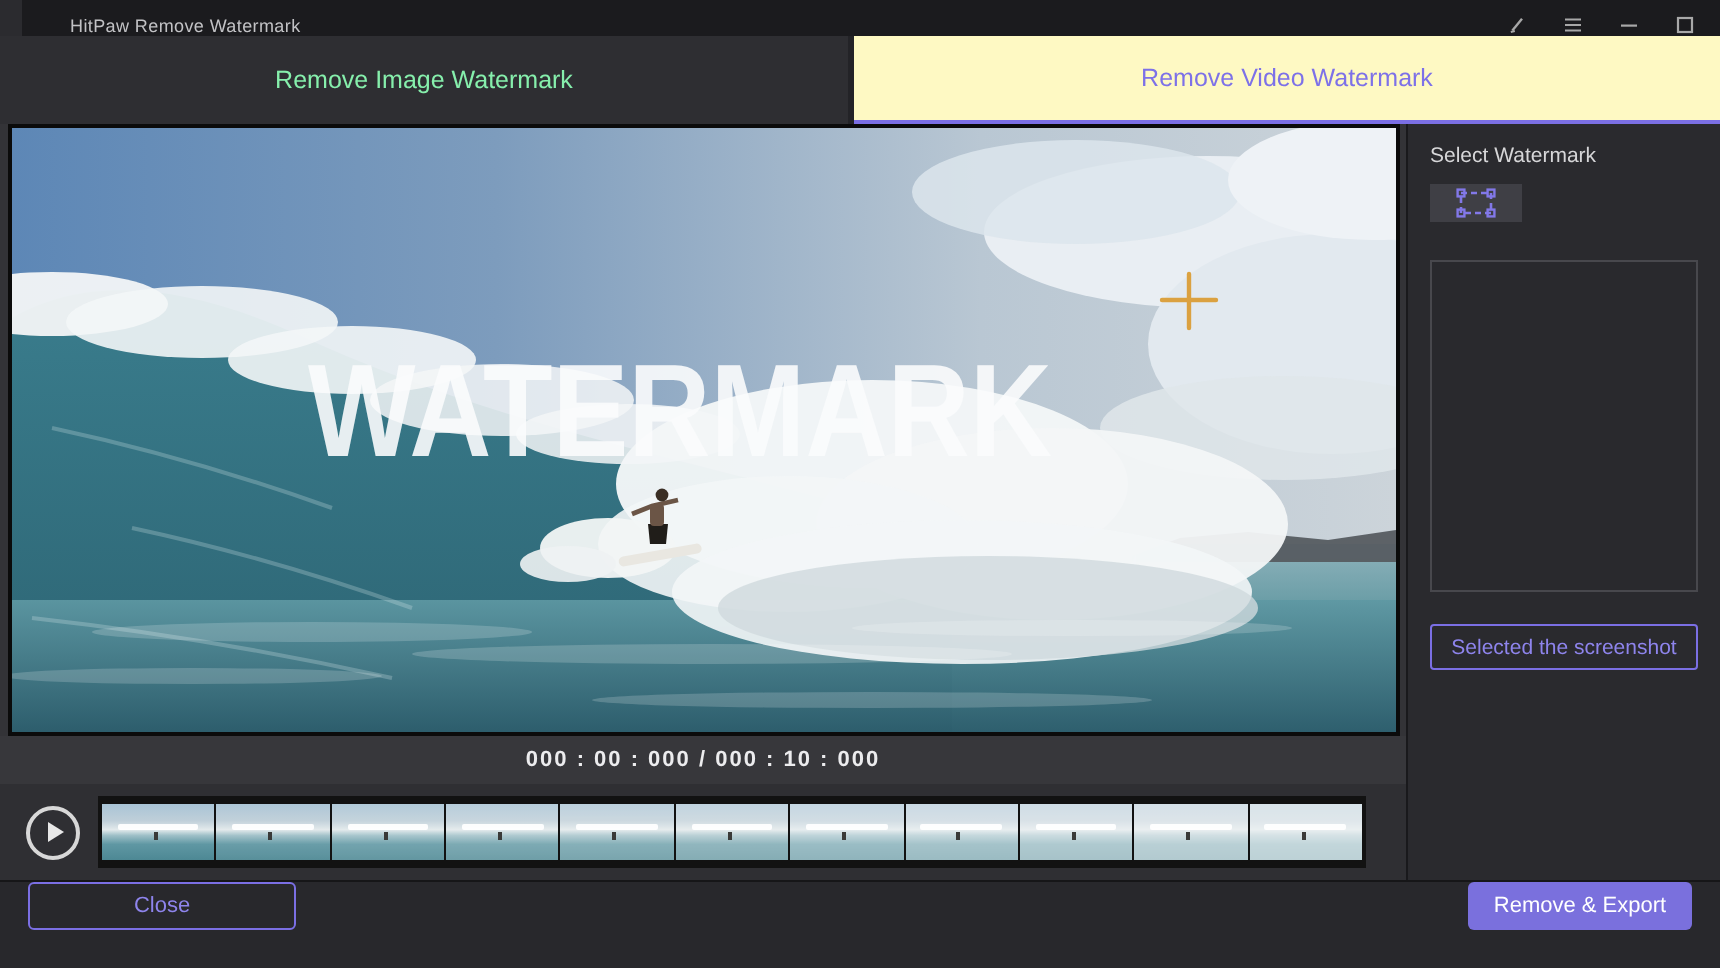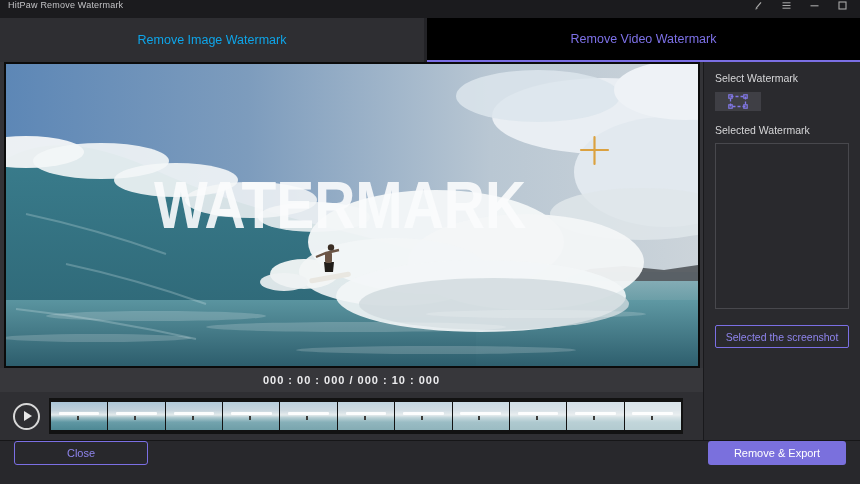--- a/index.html
+++ b/index.html
@@ -1,31 +1,31 @@
 <!DOCTYPE html>
 <html><head>
 <meta charset="utf-8">
 <style>
   html,body{margin:0;padding:0;background:#111;}
   body{width:860px;height:484px;overflow:hidden;font-family:"Liberation Sans",sans-serif;
        --accent:#7b6fe4;--accent-text:#8e84ec;--export-button-fill:#7a70dd;--crosshair:#db9e37;--active-tab-text:#7d71e8;}
   .app{width:860px;height:484px;display:flex;flex-direction:column;background:#2b2b2f;user-select:none;}
 
   
-  .titlebar{height:18px;background:#1b1b1e;display:flex;align-items:flex-start;padding:0 12px 0 8px;flex:none;}
+  .titlebar{height:18px;background:#1b1b1e;display:flex;align-items:flex-end;padding:0 12px 0 24px;flex:none;margin-left:11px;}
   .titlebar-title{font-size:9px;color:#c2c2c5;letter-spacing:.2px;}
   .titlebar-controls{margin-left:auto;display:flex;align-items:center;gap:17px;}
   .tb-icon{width:11px;height:11px;display:flex;align-items:center;justify-content:center;cursor:pointer;}
   .tb-icon svg{display:block;}
 
   
   .tabbar{height:44px;display:flex;flex:none;background:#2e2e32;}
   .tab{display:flex;align-items:center;justify-content:center;font-size:12.5px;cursor:pointer;box-sizing:border-box;}
-  .tab-image{width:427px;color:#0ea5e9;border-right:3px solid #232327;}
-  .tab-video{flex:1;color:var(--active-tab-text);border-bottom:2px solid var(--accent);background:#000000;justify-content:center;}
+  .tab-image{width:427px;color:#86efac;border-right:3px solid #232327;}
+  .tab-video{flex:1;color:var(--active-tab-text);border-bottom:2px solid var(--accent);background:#fef9c3;justify-content:center;}
 
   
   .main{flex:1;display:flex;min-height:0;}
   .left{width:703px;flex:none;background:#333337;display:flex;flex-direction:column;}
   .video{width:696px;height:306px;flex:none;margin-left:4px;border:2px solid #0b0b0b;box-sizing:border-box;position:relative;cursor:crosshair;}
   .video svg{display:block;width:100%;height:100%;}
 
   .timecode{height:24px;line-height:24px;flex:none;text-align:center;background:#37373b;
             color:#ececee;font-size:11px;letter-spacing:1px;font-weight:bold;}
 
@@ -50,21 +50,21 @@
                display:flex;align-items:center;justify-content:center;cursor:pointer;}
   .selected-box{margin-top:6px;height:164px;border:1px solid #48484d;background:#29292d;}
   .preview-btn{margin-top:16px;height:23px;border:1px solid var(--accent);background:transparent;
                color:var(--accent-text);font-size:10.5px;border-radius:2px;cursor:pointer;font-family:inherit;}
 
   
   .footer{height:44px;flex:none;background:#28282c;border-top:1px solid #161618;display:flex;
           align-items:flex-start;justify-content:space-between;padding:0 14px;box-sizing:border-box;}
   .close-btn{width:134px;height:24px;background:transparent;border:1px solid var(--accent);
              color:var(--accent-text);font-size:11px;border-radius:3px;cursor:pointer;font-family:inherit;}
-  .export-btn{width:138px;height:24px;background:var(--export-button-fill);border:0;color:#fff;
+  .export-btn{width:112px;height:24px;background:var(--export-button-fill);border:0;color:#fff;
               font-size:11px;border-radius:3px;cursor:pointer;font-family:inherit;}
 </style>
 </head>
 <body style="--accent: #7b6fe4; --accent-text: #8e84ec; --export-button-fill: #7a70dd; --crosshair: #db9e37; --active-tab-text: #7d71e8;">
 
 <div class="app">
 
   <div class="titlebar">
     <span class="titlebar-title">HitPaw Remove Watermark</span>
     <div class="titlebar-controls">
@@ -257,21 +257,20 @@
       <div class="panel-label">Select Watermark</div>
       <button class="marquee-btn">
         <svg width="20" height="15" viewBox="0 0 20 15">
           <rect x="2.5" y="2.5" width="15" height="10" fill="none" stroke="#8278e8" stroke-width="1.3" stroke-dasharray="3 2"></rect>
           <rect x="0.8" y="0.8" width="3.4" height="3.4" fill="none" stroke="#8278e8" stroke-width="1.2"></rect>
           <rect x="15.8" y="0.8" width="3.4" height="3.4" fill="none" stroke="#8278e8" stroke-width="1.2"></rect>
           <rect x="0.8" y="10.8" width="3.4" height="3.4" fill="none" stroke="#8278e8" stroke-width="1.2"></rect>
           <rect x="15.8" y="10.8" width="3.4" height="3.4" fill="none" stroke="#8278e8" stroke-width="1.2"></rect>
         </svg>
       </button>
-      <div class="panel-label">Selected Watermark</div>
       <div class="selected-box"></div>
       <button class="preview-btn">Selected the screenshot</button>
     </div>
   </div>
 
   <div class="footer">
     <button class="close-btn">Close</button>
     <button class="export-btn">Remove &amp; Export</button>
   </div>
 </div>

